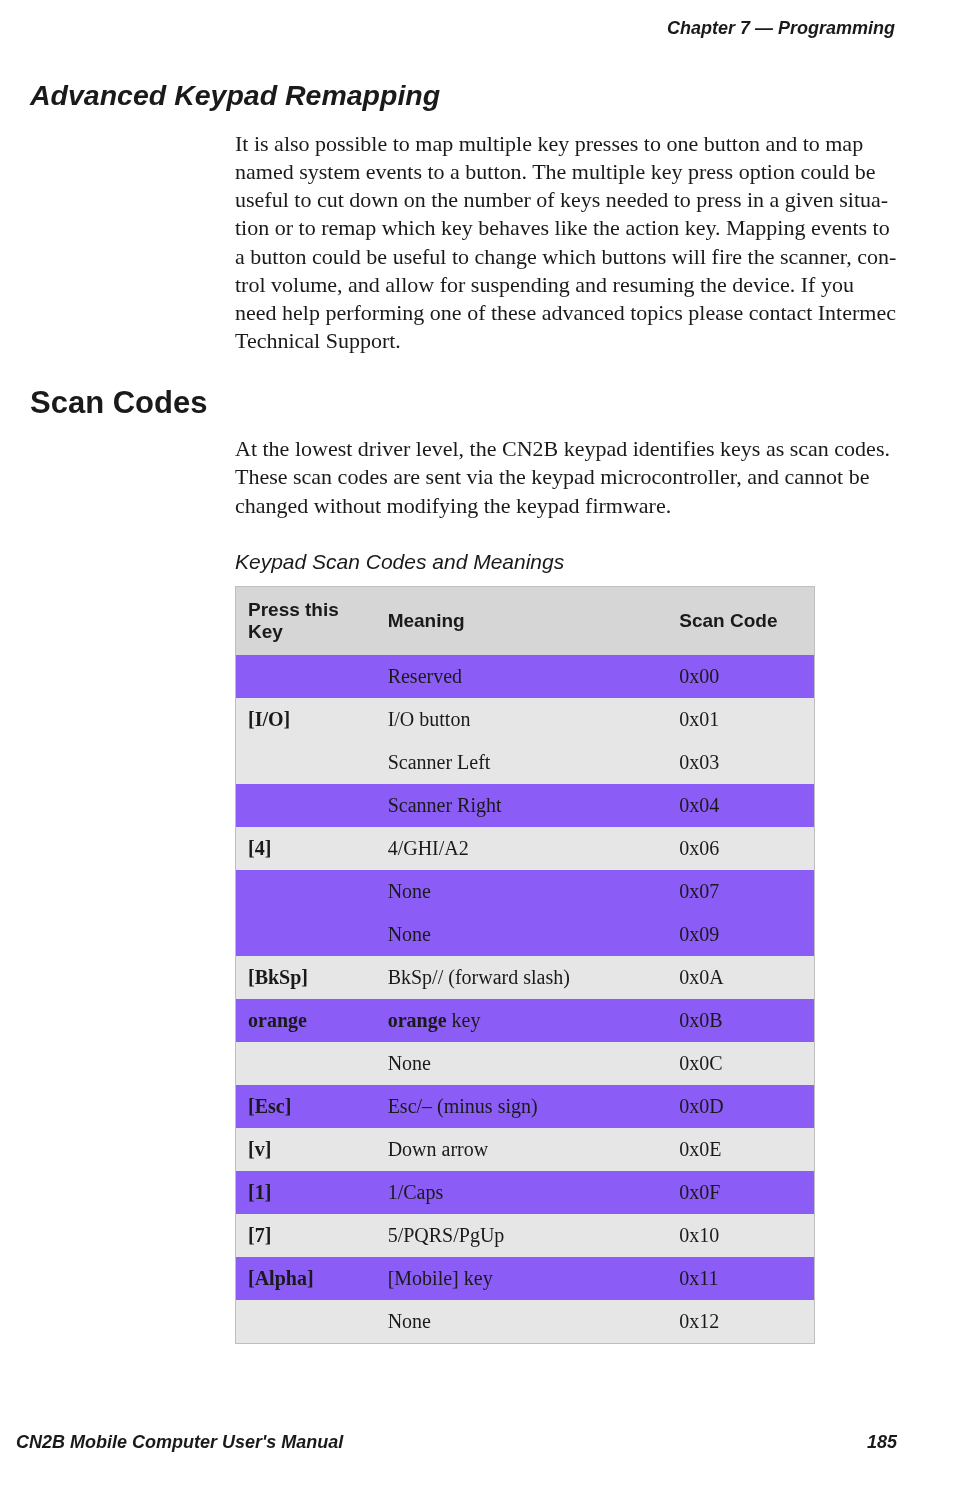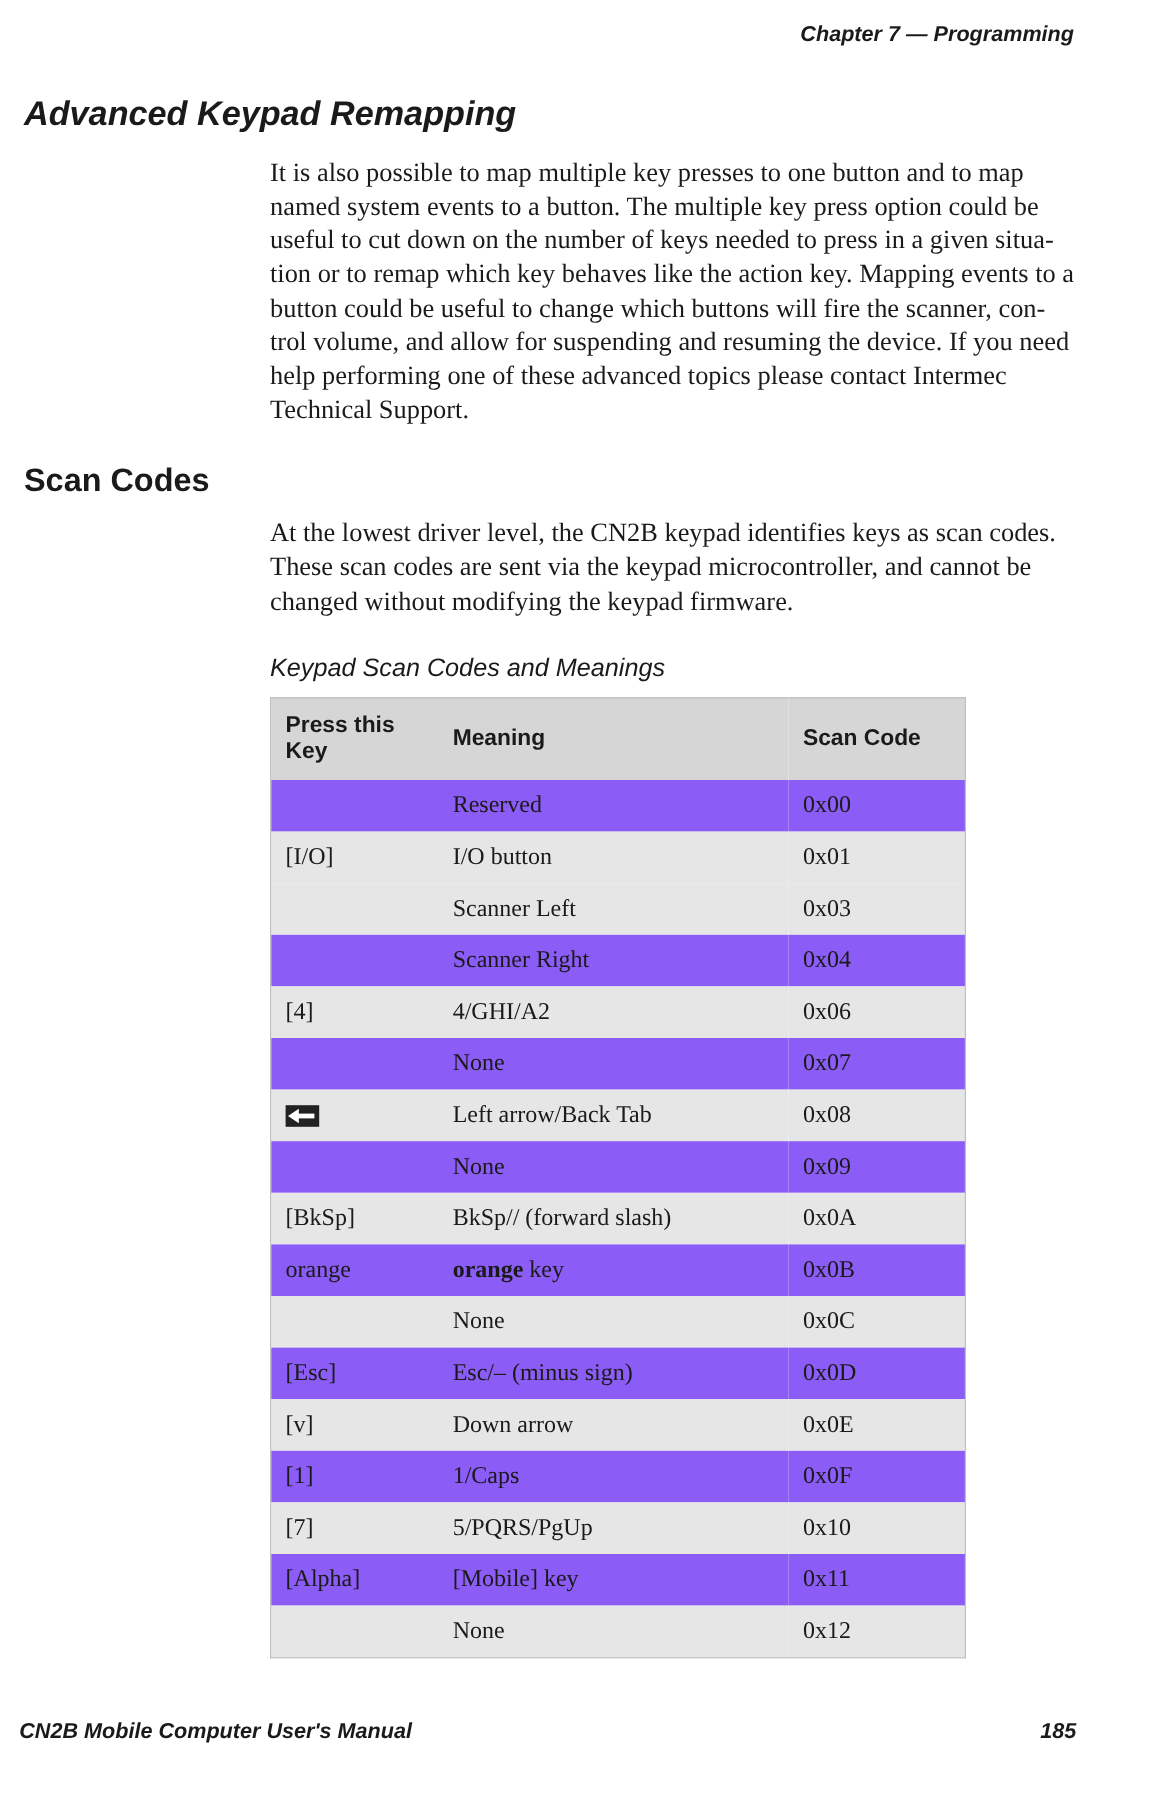--- a/index.html
+++ b/index.html
@@ -8,21 +8,21 @@
       height: 1503px;
       margin: 0;
       padding: 0;
       font-family: 'Times New Roman', Georgia, serif;
       color: #1a1a1a;
       position: relative;
       background: #fff;
       box-sizing: border-box;
     }
     .page {
-      padding: 18px 78px 0 20px;
+      padding: 18px 78px 0 30px;
       box-sizing: border-box;
       height: 100%;
       position: relative;
     }
     .header {
       text-align: right;
       font-family: Arial, Helvetica, sans-serif;
       font-weight: bold;
       font-style: italic;
       font-size: 18px;
@@ -39,21 +39,21 @@
     .body-text {
       margin-left: 205px;
       font-size: 22px;
       line-height: 1.28;
       margin-bottom: 30px;
       text-align: left;
     }
     .subheading {
       font-family: Arial, Helvetica, sans-serif;
       font-weight: bold;
-      font-size: 27px;
+      font-size: 31px;
       margin: 0 0 14px 0;
     }
     .table-caption {
       margin-left: 205px;
       font-family: Arial, Helvetica, sans-serif;
       font-weight: normal;
       font-style: italic;
       font-size: 21px;
       margin-bottom: 12px;
     }
@@ -79,21 +79,21 @@
     table.scan-table td {
       padding: 10px 10px 10px 12px;
       border: none;
       vertical-align: middle;
     }
     table.scan-table tr.shaded td { background: #e6e6e6; }
     table.scan-table tr.white td { background: #8b5cf6; }
     .col-key { width: 128px; }
     .col-meaning { width: 300px; }
     .col-code { width: 140px; }
-    .bracket-bold { font-weight: normal; }
+    .bracket-bold { font-weight: bold; }
     .orange-bold { font-weight: bold; }
     .left-arrow-icon {
       display: inline-block;
       width: 28px; height: 18px;
       background: #222;
       position: relative;
       vertical-align: middle;
     }
     .left-arrow-icon::after {
       content: '';
@@ -170,25 +170,20 @@
           <tr class="shaded">
             <td><span class="bracket-bold">[4]</span></td>
             <td>4/GHI/A2</td>
             <td>0x06</td>
           </tr>
           <tr class="white">
             <td></td>
             <td>None</td>
             <td>0x07</td>
           </tr>
-          <tr class="shaded">
-            <td><span class="left-arrow-icon"></span></td>
-            <td>Left arrow/Back Tab</td>
-            <td>0x08</td>
-          </tr>
           <tr class="white">
             <td></td>
             <td>None</td>
             <td>0x09</td>
           </tr>
           <tr class="shaded">
             <td><span class="bracket-bold">[BkSp]</span></td>
             <td>BkSp// (forward slash)</td>
             <td>0x0A</td>
           </tr>

